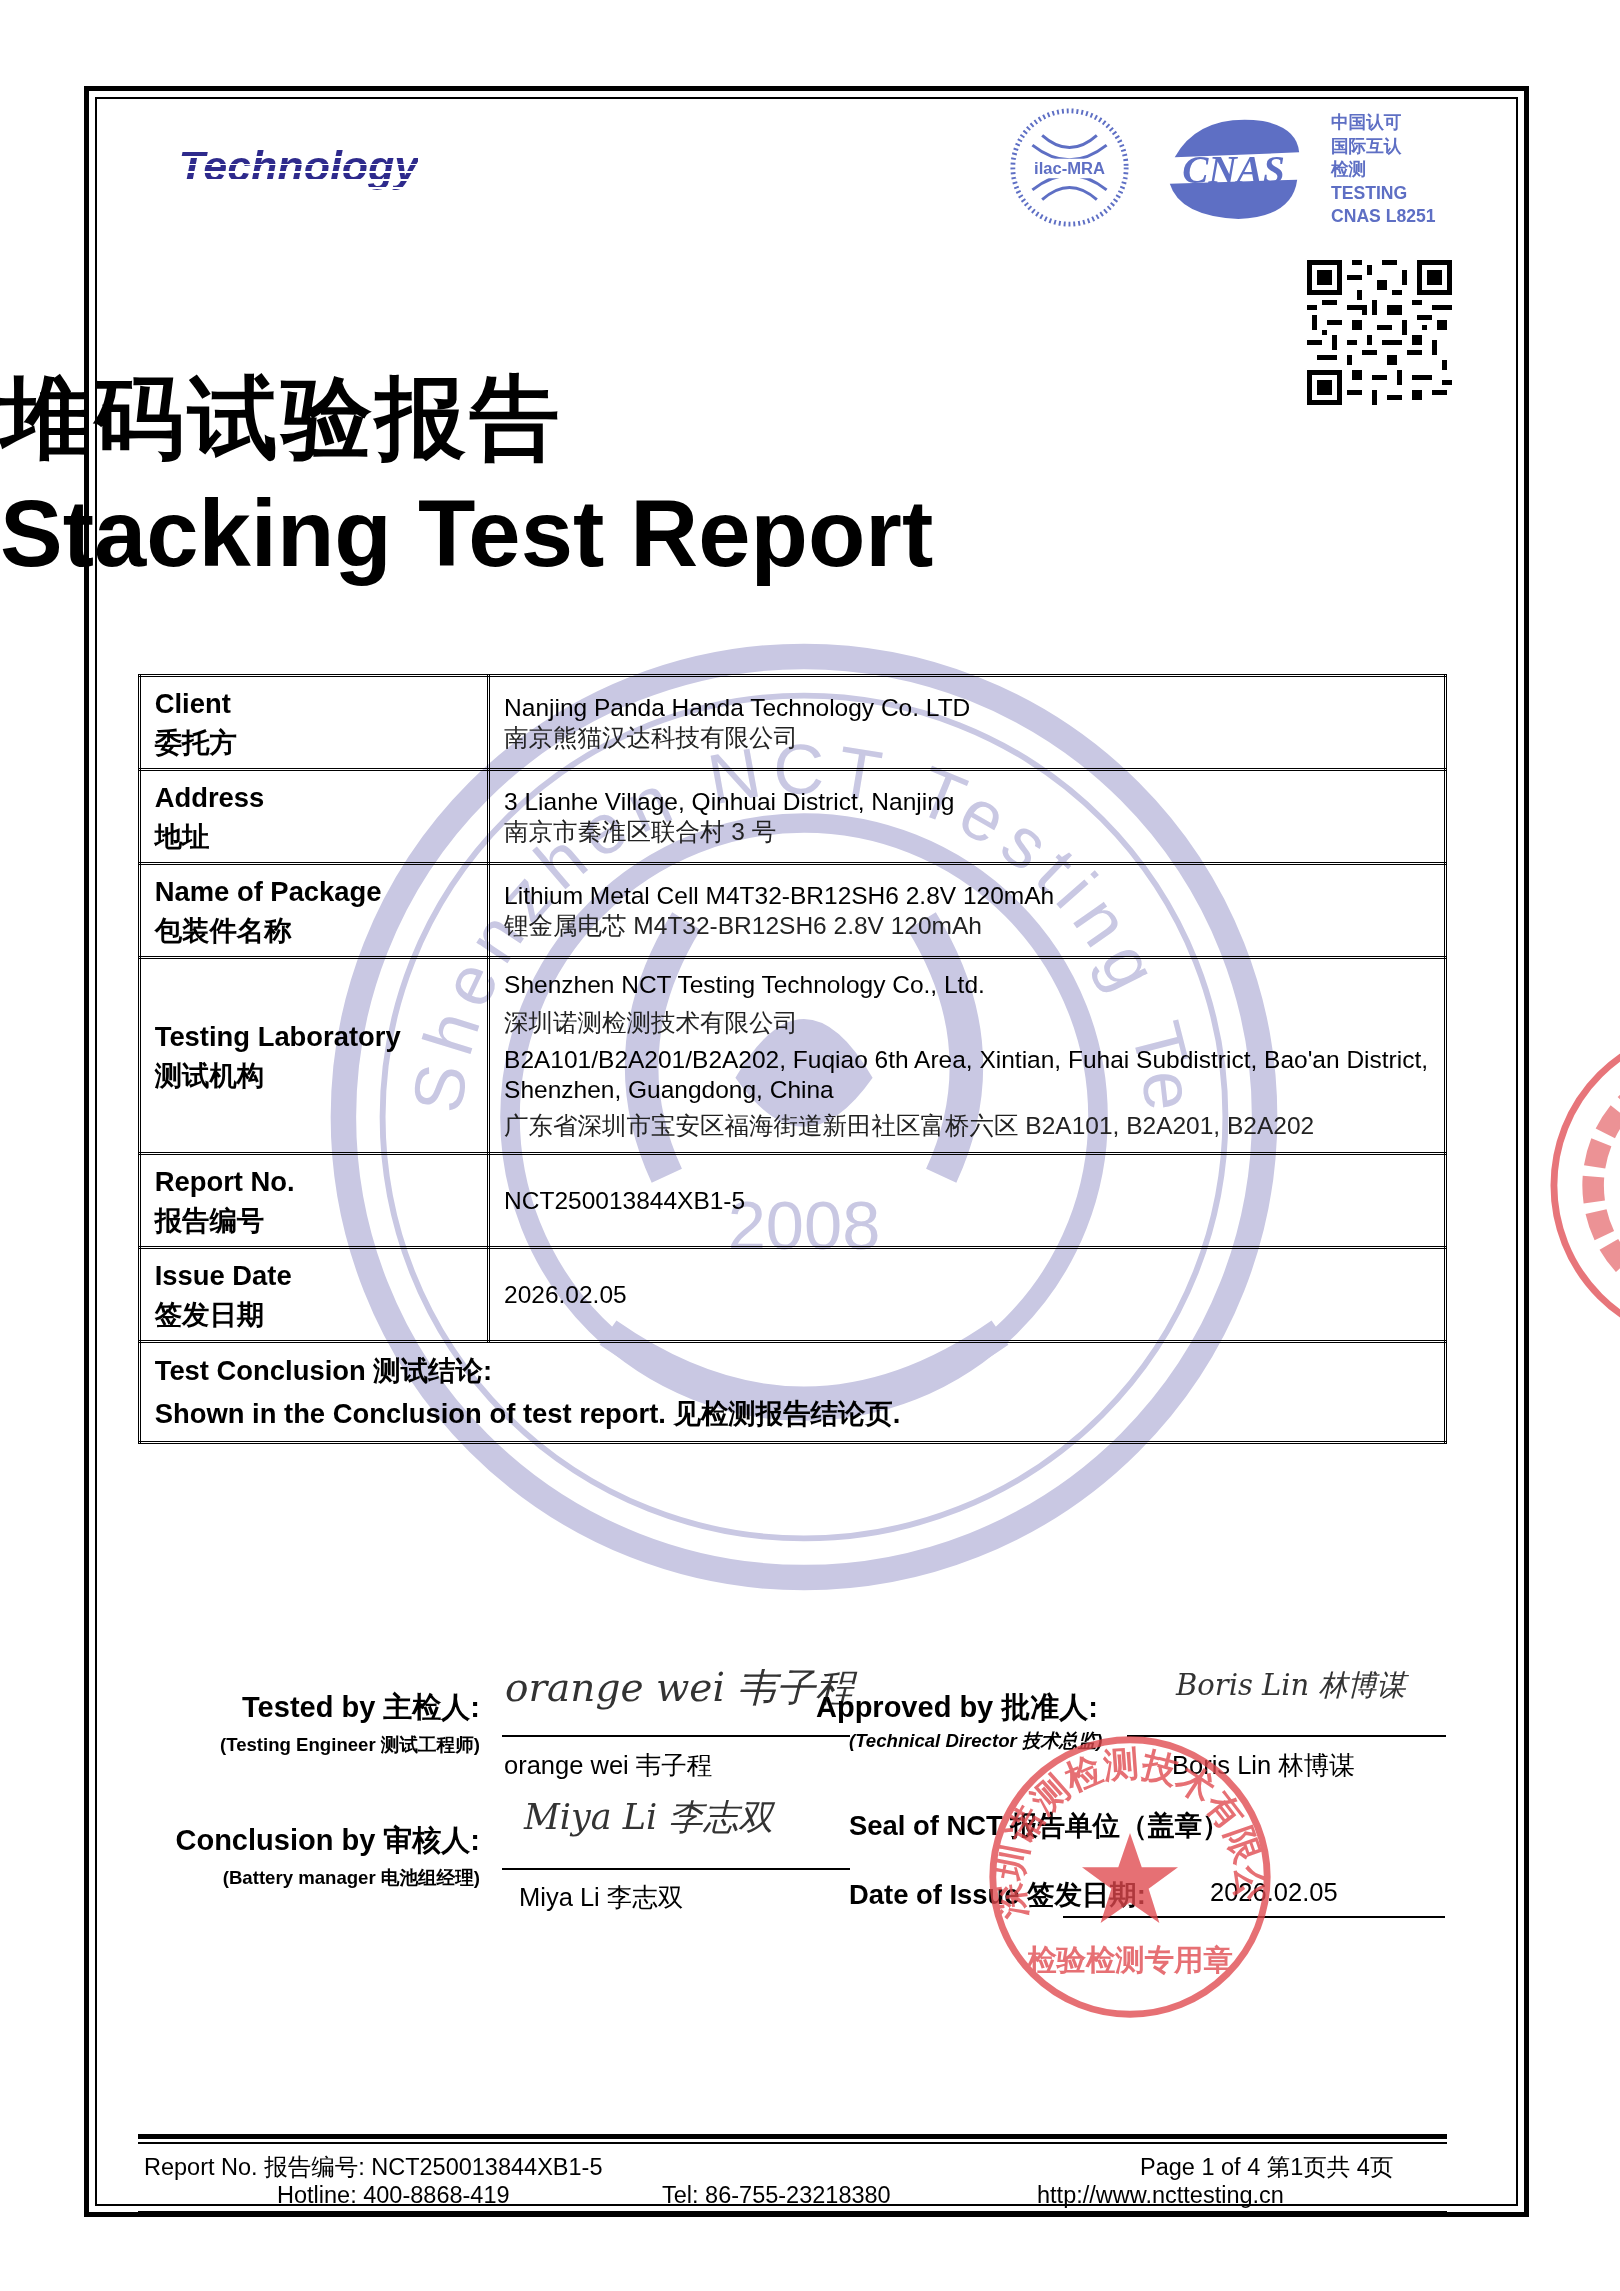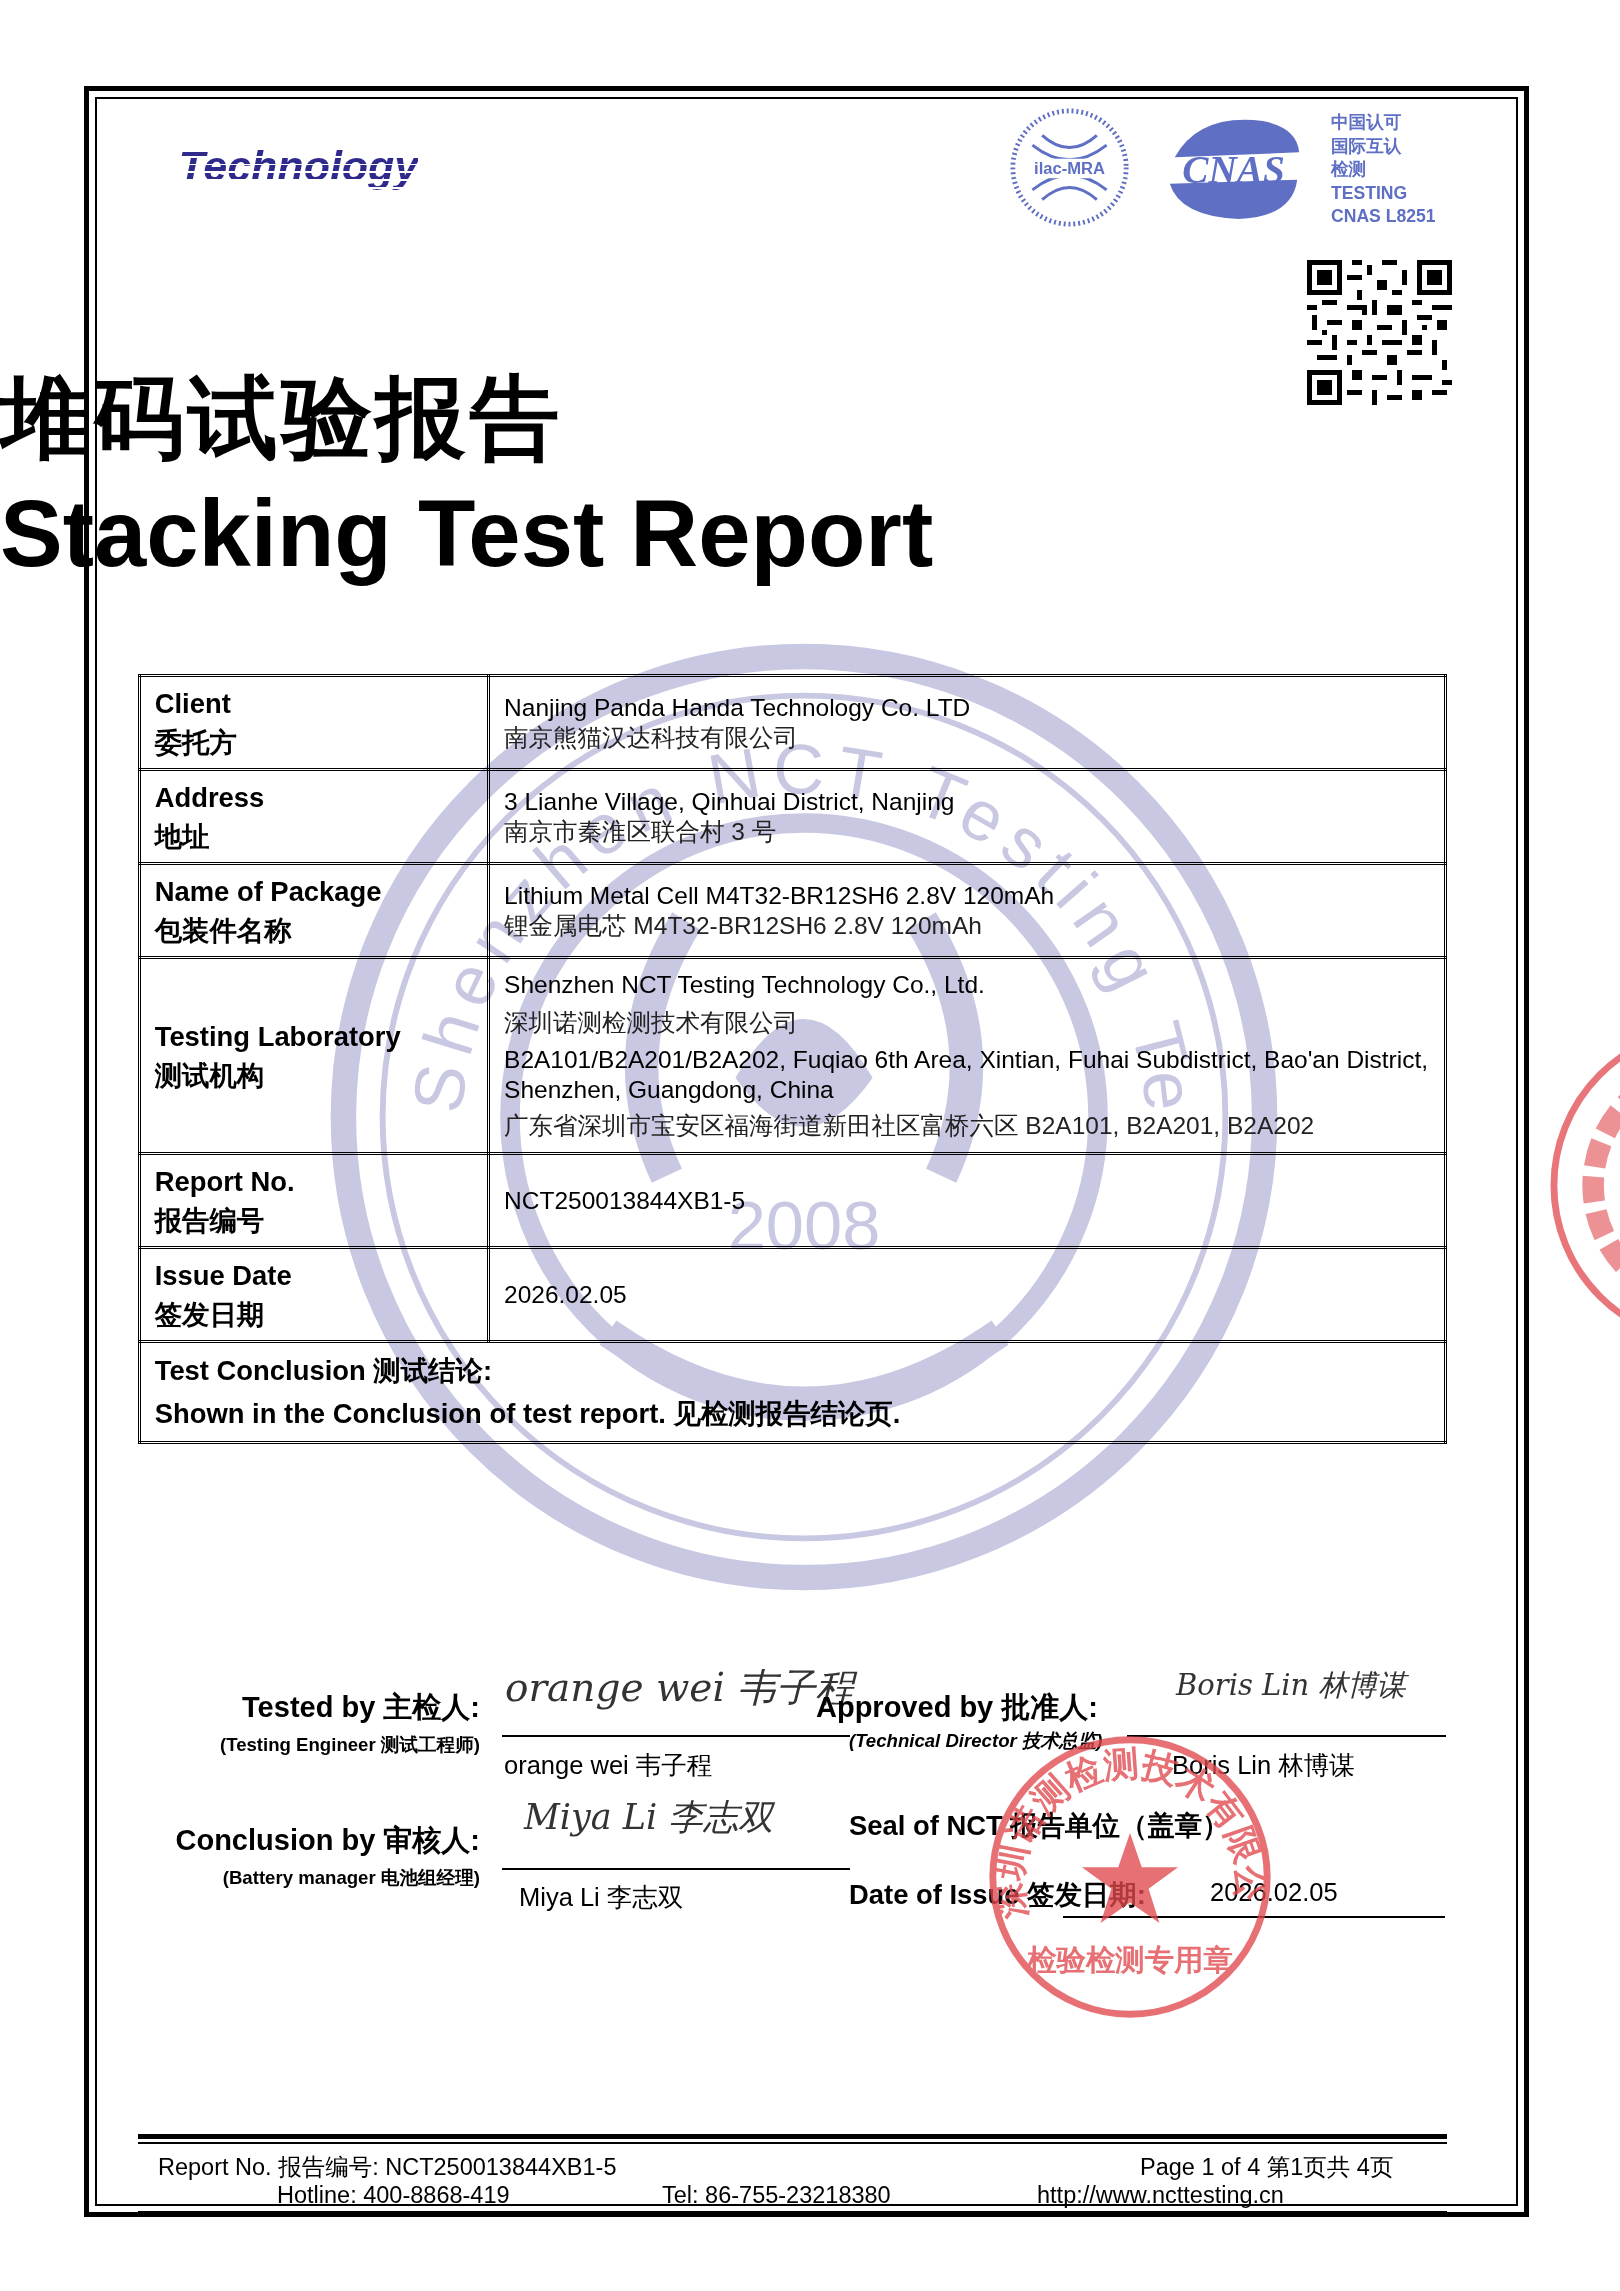--- a/index.html
+++ b/index.html
@@ -284,19 +284,19 @@
   <text x="150" y="245" text-anchor="middle" font-family="DejaVu Sans, sans-serif" font-weight="bold" font-size="30" fill="#e0484e">检验检测专用章</text>
 </svg>
 
 <svg class="side-stamp" viewBox="0 0 160 340">
   <circle cx="170" cy="170" r="160" fill="none" stroke="#e0484e" stroke-width="7"></circle>
   <circle cx="170" cy="170" r="120" fill="none" stroke="#e0484e" stroke-width="22" stroke-dasharray="26 10" opacity="0.8"></circle>
 </svg>
 
 <div class="footer-rule1"></div>
 <div class="footer-rule2"></div>
-<div class="footer-text" style="left:158px; top:2151px;">Report No. 报告编号: NCT250013844XB1-5</div>
+<div class="footer-text" style="left:144px; top:2151px;">Report No. 报告编号: NCT250013844XB1-5</div>
 <div class="footer-text" style="left:1140px; top:2151px;">Page 1 of 4 第1页共 4页</div>
 <div class="footer-text" style="left:277px; top:2182px;">Hotline: 400-8868-419</div>
 <div class="footer-text" style="left:662px; top:2182px;">Tel: 86-755-23218380</div>
 <div class="footer-text" style="left:1037px; top:2182px;">http://www.ncttesting.cn</div>
 <div class="footer-rule3"></div>
 
 
 </body></html>

